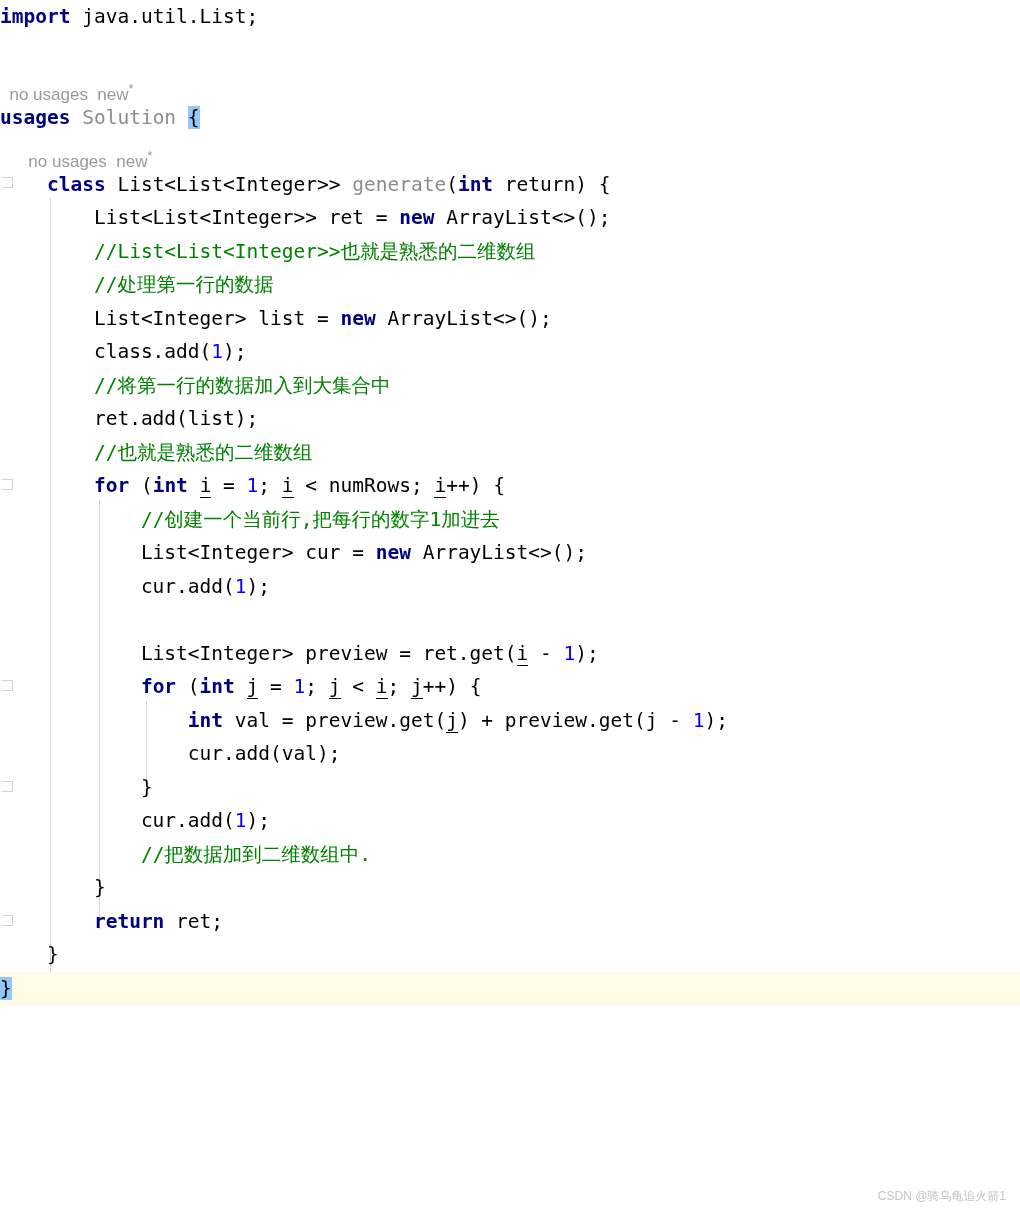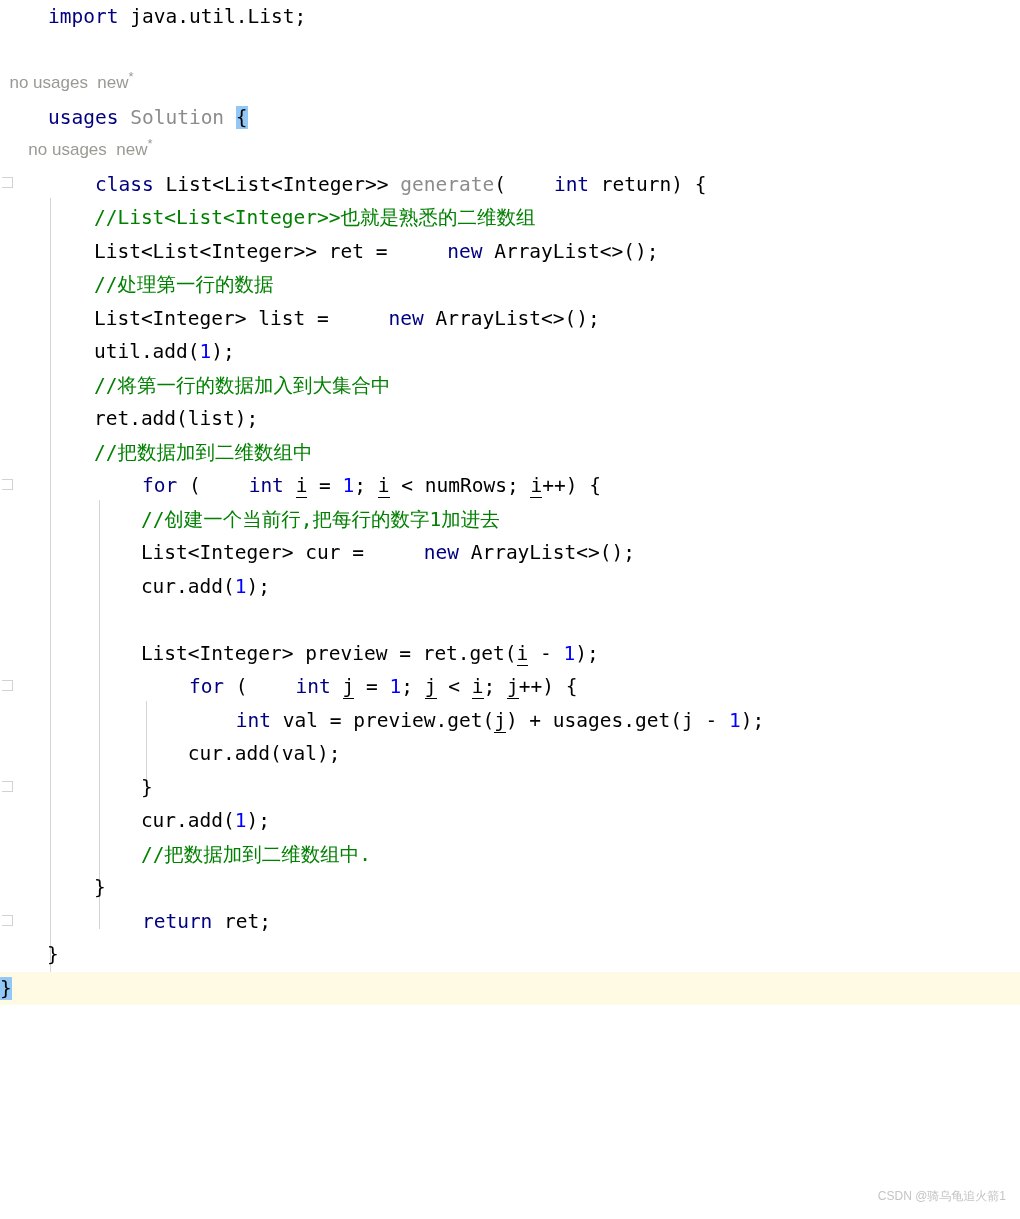--- a/index.html
+++ b/index.html
@@ -42,33 +42,33 @@
     padding-left: 0px;
   }
   .line.caret-row {
     background: #fffae3;
   }
 
   
   .hint-line {
     position: relative;
     height: 33.5px;
-    line-height: 19px;
+    line-height: 44px;
     white-space: pre;
     font-family: "Liberation Sans", "DejaVu Sans", sans-serif;
     font-size: 17px;
     color: #9a9a94;
   }
   .hint-line .star {
     font-size: 13px;
     vertical-align: super;
   }
 
   
-  .kw   { color: #000080; font-weight: normal; margin-left: 48px; }   
+  .kw   { color: #000080; font-weight: bold; }   
   .num  { color: #0000ff; }                      
   .cmt  { color: #008000; }                      
   .gray { color: #8c8c8c; }                      
   .plain{ color: #000000; }
   .uline{ border-bottom: 1px solid #000000; }    
   .brace-hl { background: #93c7f5; }             
 
   
   .fold {
     position: absolute;
@@ -121,51 +121,51 @@
     <div class="line"></div>
 
     <div class="hint-line">  <span>no usages</span>  <span>new</span><span class="star">*</span></div>
 
     <div class="line"><span class="kw">usages</span><span class="gray"> Solution </span><span class="brace-hl">{</span></div>
 
     <div class="hint-line">      <span>no usages</span>  <span>new</span><span class="star">*</span></div>
 
     <div class="line"><span class="plain">    </span><span class="kw">class</span><span class="plain"> List&lt;List&lt;Integer&gt;&gt; </span><span class="gray">generate</span><span class="plain">(</span><span class="kw">int</span><span class="plain"> return) {</span></div>
 
+    <div class="line"><span class="plain">        List&lt;List&lt;Integer&gt;&gt; ret = </span><span class="kw">new</span><span class="plain"> ArrayList&lt;&gt;();</span></div>
+
     <div class="line"><span class="plain">        </span><span class="cmt">//List&lt;List&lt;Integer&gt;&gt;也就是熟悉的二维数组</span></div>
-
-    <div class="line"><span class="plain">        List&lt;List&lt;Integer&gt;&gt; ret = </span><span class="kw">new</span><span class="plain"> ArrayList&lt;&gt;();</span></div>
 
     <div class="line"><span class="plain">        </span><span class="cmt">//处理第一行的数据</span></div>
 
     <div class="line"><span class="plain">        List&lt;Integer&gt; list = </span><span class="kw">new</span><span class="plain"> ArrayList&lt;&gt;();</span></div>
 
-    <div class="line"><span class="plain">        util.add(</span><span class="num">1</span><span class="plain">);</span></div>
+    <div class="line"><span class="plain">        class.add(</span><span class="num">1</span><span class="plain">);</span></div>
 
     <div class="line"><span class="plain">        </span><span class="cmt">//将第一行的数据加入到大集合中</span></div>
 
     <div class="line"><span class="plain">        ret.add(list);</span></div>
 
-    <div class="line"><span class="plain">        </span><span class="cmt">//把数据加到二维数组中</span></div>
+    <div class="line"><span class="plain">        </span><span class="cmt">//也就是熟悉的二维数组</span></div>
 
     <div class="line"><span class="plain">        </span><span class="kw">for</span><span class="plain"> (</span><span class="kw">int</span><span class="plain"> </span><span class="plain uline">i</span><span class="plain"> = </span><span class="num">1</span><span class="plain">; </span><span class="plain uline">i</span><span class="plain"> &lt; numRows; </span><span class="plain uline">i</span><span class="plain">++) {</span></div>
 
     <div class="line"><span class="plain">            </span><span class="cmt">//创建一个当前行,把每行的数字1加进去</span></div>
 
     <div class="line"><span class="plain">            List&lt;Integer&gt; cur = </span><span class="kw">new</span><span class="plain"> ArrayList&lt;&gt;();</span></div>
 
     <div class="line"><span class="plain">            cur.add(</span><span class="num">1</span><span class="plain">);</span></div>
 
     <div class="line"><span class="plain">            </span></div>
 
     <div class="line"><span class="plain">            List&lt;Integer&gt; preview = ret.get(</span><span class="plain uline">i</span><span class="plain"> - </span><span class="num">1</span><span class="plain">);</span></div>
 
     <div class="line"><span class="plain">            </span><span class="kw">for</span><span class="plain"> (</span><span class="kw">int</span><span class="plain"> </span><span class="plain uline">j</span><span class="plain"> = </span><span class="num">1</span><span class="plain">; </span><span class="plain uline">j</span><span class="plain"> &lt; </span><span class="plain uline">i</span><span class="plain">; </span><span class="plain uline">j</span><span class="plain">++) {</span></div>
 
-    <div class="line"><span class="plain">                </span><span class="kw">int</span><span class="plain"> val = preview.get(</span><span class="plain uline">j</span><span class="plain">) + usages.get(j - </span><span class="num">1</span><span class="plain">);</span></div>
+    <div class="line"><span class="plain">                </span><span class="kw">int</span><span class="plain"> val = preview.get(</span><span class="plain uline">j</span><span class="plain">) + preview.get(j - </span><span class="num">1</span><span class="plain">);</span></div>
 
     <div class="line"><span class="plain">                cur.add(val);</span></div>
 
     <div class="line"><span class="plain">            }</span></div>
 
     <div class="line"><span class="plain">            cur.add(</span><span class="num">1</span><span class="plain">);</span></div>
 
     <div class="line"><span class="plain">            </span><span class="cmt">//把数据加到二维数组中.</span></div>
 
 

